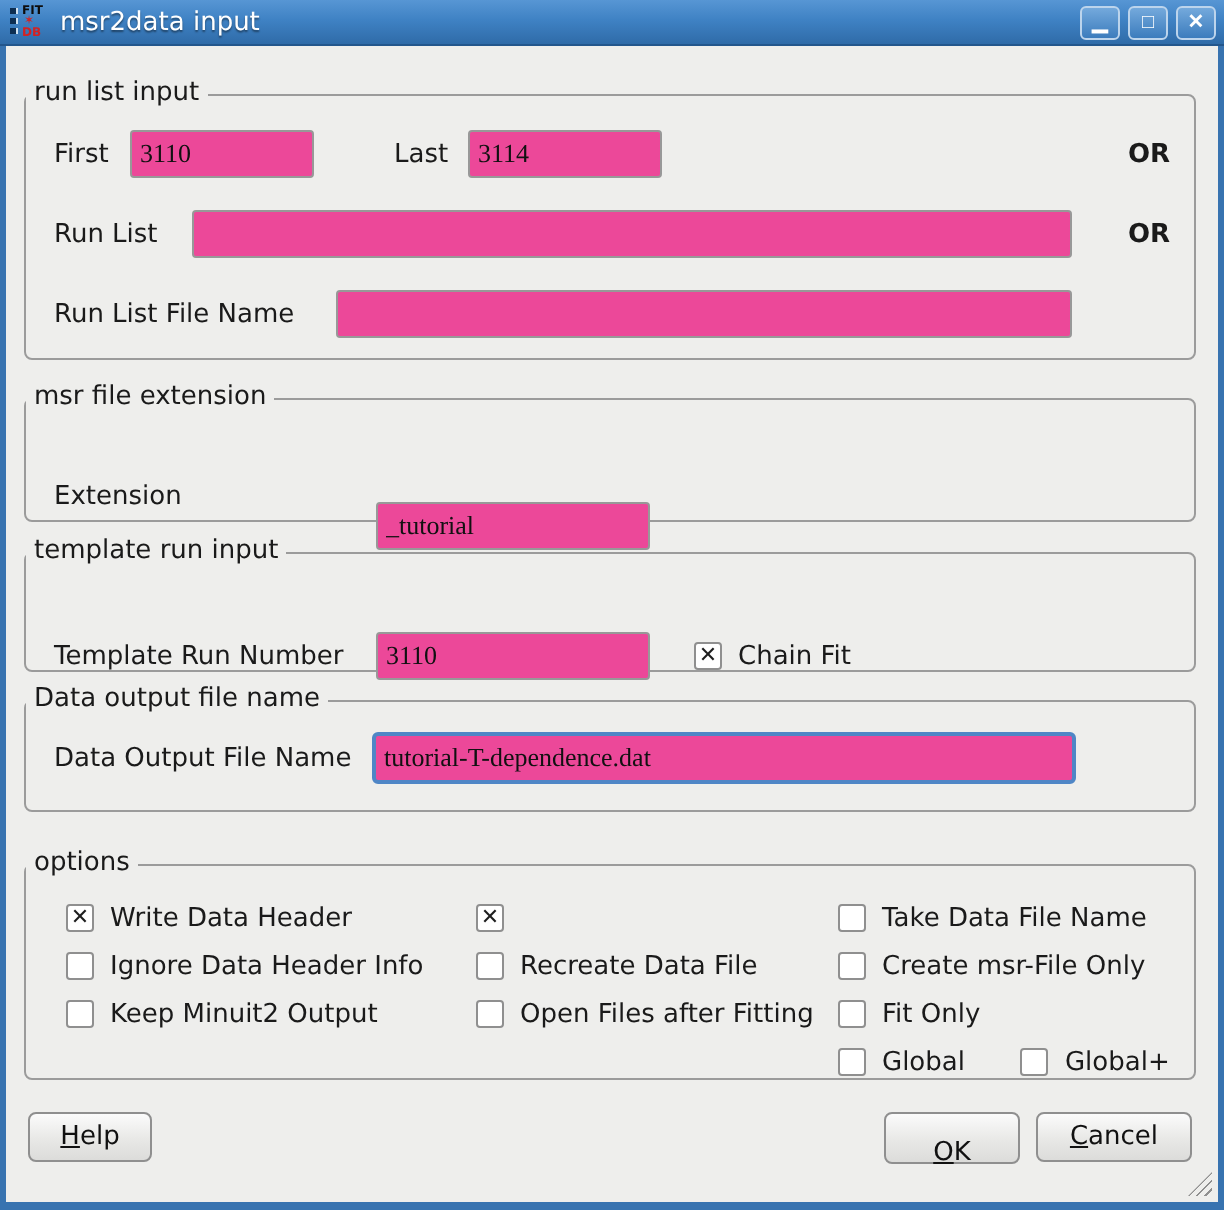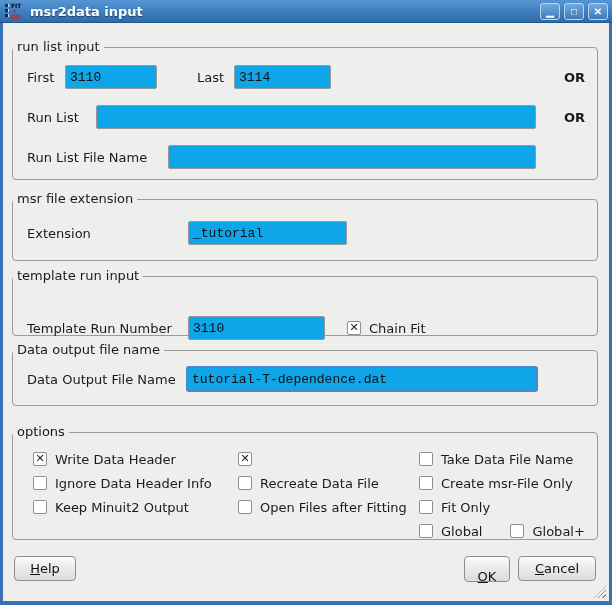--- a/index.html
+++ b/index.html
@@ -22,21 +22,21 @@
   .app-icon {
     width:18px; height:17px; position:relative; margin-right:7px; flex:none;
     display:flex; flex-direction:column; justify-content:space-between;
   }
   .app-icon .bars { position:absolute; left:0; top:1px; display:flex; flex-direction:column; gap:2px; }
   .app-icon .bars i { display:block; width:4px; height:3px; background:#0d2e52; border-right:1px solid #cfe0f0; }
   .app-icon .t1 { margin-left:6px; font-size:6px; line-height:6px; font-weight:bold; color:#0d0d0d; }
   .app-icon .star { margin-left:7px; font-size:6px; line-height:4px; color:#d42222; }
   .app-icon .t2 { margin-left:6px; font-size:6px; line-height:6px; font-weight:bold; color:#d42222; }
   .title-text {
-    color:#ffffff; font-weight:bold; font-size:13px;
+    color:#ffffff; font-weight:normal; font-size:13px;
     text-shadow:0 1px 1px rgba(0,0,0,.45);
   }
   .win-controls { margin-left:auto; display:flex; gap:4px; }
   .win-btn {
     width:20px; height:17px;
     border:1px solid #bcd4ec; border-radius:3px;
     background:linear-gradient(#74a9dc, #3c7cbd);
     color:#ffffff; font-weight:bold; font-size:10px; line-height:15px;
     text-align:center; cursor:default; padding:0;
   }
@@ -60,22 +60,22 @@
   .group-title {
     position:absolute; top:-10px; left:0;
     background:#eeeeec; padding:0 4px;
     font-size:13px; line-height:18px;
   }
   .row { display:flex; align-items:center; padding-left:14px; padding-right:12px; }
   .lbl { flex:none; }
   input.field {
     height:24px;
     border:1px solid #989898; border-radius:2px;
-    background:#0ea5e9;
-    font-family:Liberation Mono, monospace;
+    background:#ec4899;
+    font-family:Liberation Serif, serif;
     font-size:13px; color:#111;
     padding:0 4px; outline:none;
   }
   input.field.focused {
     border:2px solid #4f86c6; height:26px; border-radius:3px;
   }
   .or { font-weight:bold; margin-left:auto; }
   
   .g1 { margin-top:24px; height:133px; padding-top:17px; }
   .g1 .row + .row { margin-top:16px; }
@@ -83,21 +83,21 @@
   .w-first { width:92px; }
   .w-last-lbl { width:37px; margin-left:40px; }
   .w-last { width:97px; }
   .w-runlist-lbl { width:69px; }
   .w-runlist { width:440px; }
   .w-rlfn-lbl { width:141px; }
   .w-rlfn { width:368px; }
   
   .g2 { margin-top:19px; height:62px; padding-top:21px; }
   .w-ext-lbl { width:161px; }
-  .w-ext { width:159px; }
+  .w-ext { width:137px;margin-top:30px; }
   
   .g3 { margin-top:15px; height:60px; padding-top:39px; }
   .w-tpl-lbl { width:161px; }
   .w-tpl { width:137px; }
   
   .g4 { margin-top:14px; height:56px; padding-top:15px; }
   .w-dofn-lbl { width:159px; }
   .w-dofn { width:352px; }
   
   .g5 { margin-top:26px; height:108px; padding-top:16px; }
@@ -124,21 +124,21 @@
   .btn {
     height:25px;
     border:1px solid #8f8f8f; border-radius:4px;
     background:linear-gradient(#fbfbfb, #e8e8e6 55%, #dcdcda);
     font-family:"DejaVu Sans","Liberation Sans",sans-serif;
     font-size:13px; color:#111;
     padding:0 12px;
   }
   .btn .u { text-decoration:underline; }
   .btn-help { width:62px; }
-  .btn-ok { width:46px; margin-left:auto; padding:12px; }
+  .btn-ok { width:68px; margin-left:auto; padding:12px; }
   .btn-cancel { width:78px; margin-left:8px; }
   
   .bottom-border { height:4px; background:#3873b0; }
   .resize-grip {
     position:absolute; right:3px; bottom:3px;
     width:12px; height:12px;
     background:repeating-linear-gradient(135deg, transparent 0 2px, #8f8f8f 2px 3px);
     clip-path:polygon(100% 0, 100% 100%, 0 100%);
   }
 </style>

